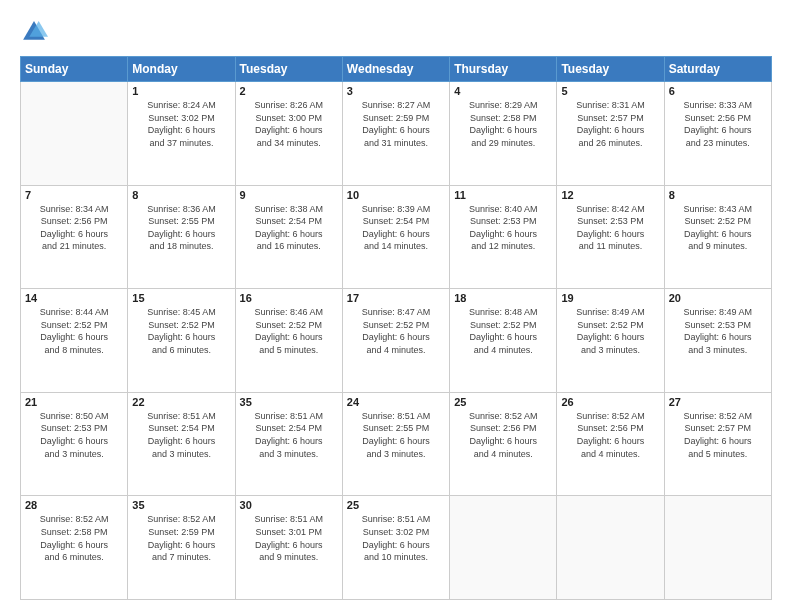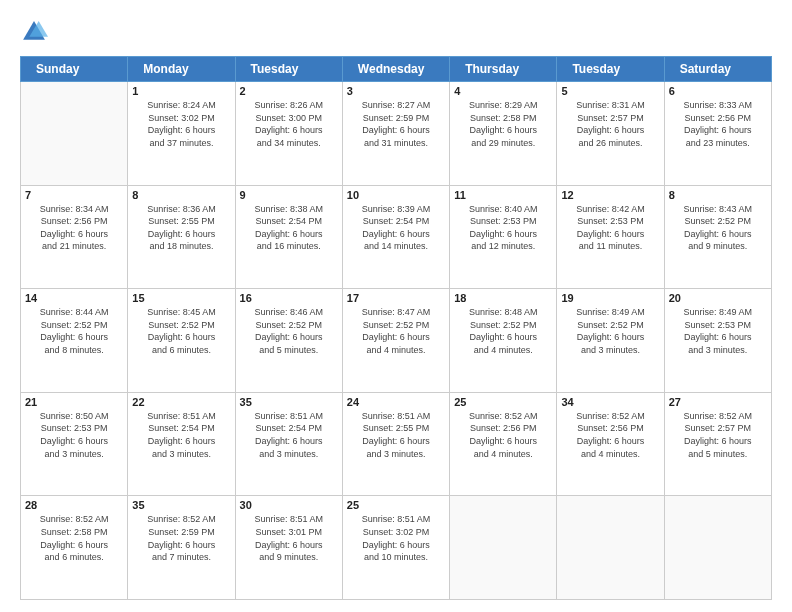--- a/index.html
+++ b/index.html
@@ -60,21 +60,21 @@
       border: 1px solid #ccc;
       border-collapse: collapse;
       width: 100%;
       table-layout: fixed;
     }
     .calendar thead tr th {
       background-color: #3a7abf;
       color: #fff;
       font-size: 12px;
       font-weight: bold;
-      padding: 5px 15px;
+      padding: 5px 4px;
       border: 1px solid #5a9ad0;
       text-align: left;
     }
     .calendar tbody tr td {
       border: 1px solid #ccc;
       vertical-align: top;
       padding: 3px 4px;
       font-size: 9.5px;
       color: #333;
       height: 88px;
@@ -232,21 +232,21 @@
           </td>
           <td>
             <span class="day-num">24</span>
             <div class="day-detail">Sunrise: 8:51 AM<br>Sunset: 2:55 PM<br>Daylight: 6 hours<br>and 3 minutes.</div>
           </td>
           <td>
             <span class="day-num">25</span>
             <div class="day-detail">Sunrise: 8:52 AM<br>Sunset: 2:56 PM<br>Daylight: 6 hours<br>and 4 minutes.</div>
           </td>
           <td>
-            <span class="day-num">34</span>
+            <span class="day-num">26</span>
             <div class="day-detail">Sunrise: 8:52 AM<br>Sunset: 2:56 PM<br>Daylight: 6 hours<br>and 4 minutes.</div>
           </td>
           <td>
             <span class="day-num">27</span>
             <div class="day-detail">Sunrise: 8:52 AM<br>Sunset: 2:57 PM<br>Daylight: 6 hours<br>and 5 minutes.</div>
           </td>
         </tr>
         <tr>
           <td>
             <span class="day-num">28</span>

